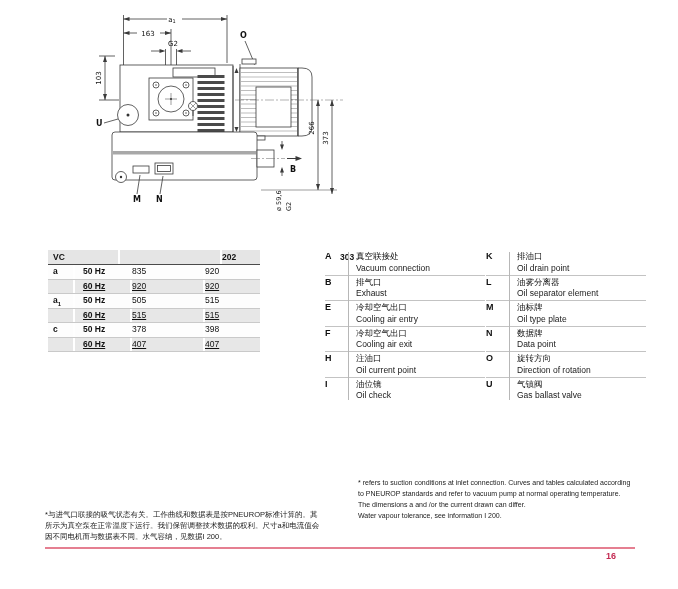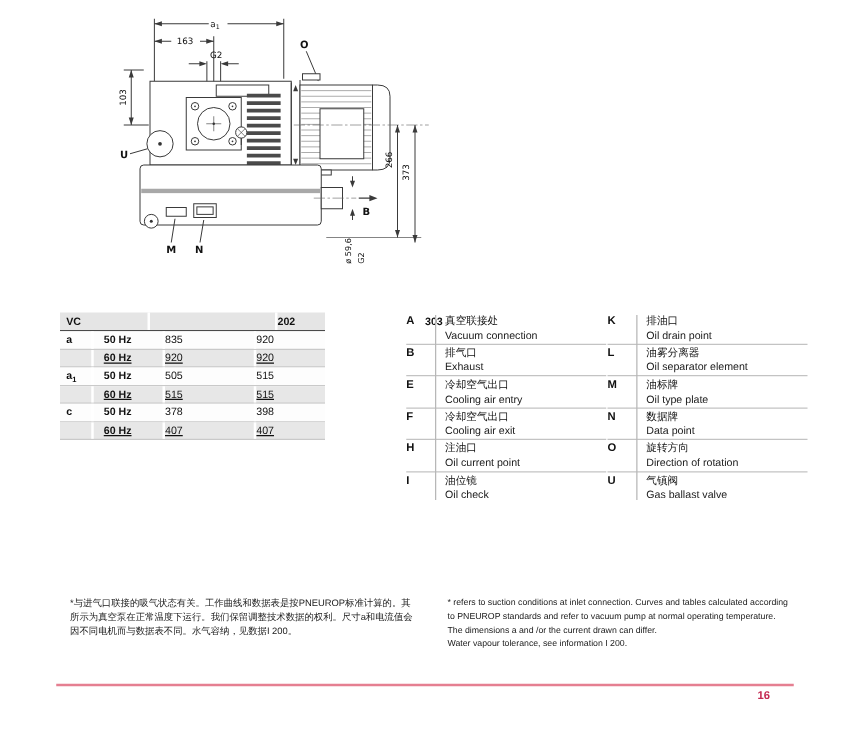--- a/index.html
+++ b/index.html
@@ -32,21 +32,21 @@
   .legend-vline { position:absolute; left:23px; top:2px; bottom:2px; width:1px; background:#b7b7b7; }
   .legend-entry { min-height:23.5px; padding-bottom:1px; border-bottom:1px solid #c3c3c3; display:flex; }
   .legend-entry:last-child { border-bottom:none; }
   .legend-key { width:23px; font-weight:bold; font-size:9px; padding-top:1px; }
   .legend-texts { flex:1; padding-left:8px; }
   .legend-zh { line-height:11.5px; padding-top:1px; }
   .legend-en { line-height:11px; color:#1a1a1a; }
 
   
   .footnote { position:absolute; top:477px; font-size:7.5px; line-height:11px; white-space:nowrap; color:#1a1a1a; }
-  .footnote-zh { left:56px; }
+  .footnote-zh { left:45px;margin-top:32px; }
   .footnote-en { left:358px; font-size:7px; }
 
   
   .footer-line { position:absolute; left:45px; top:547px; width:590px; height:2px; background:#e57f91; }
   .page-number { position:absolute; left:584px; top:551px; width:32px; text-align:right; font-size:9px; font-weight:bold; color:#c42a52; }
 </style>
 </head>
 <body>
 
 <div class="page">

